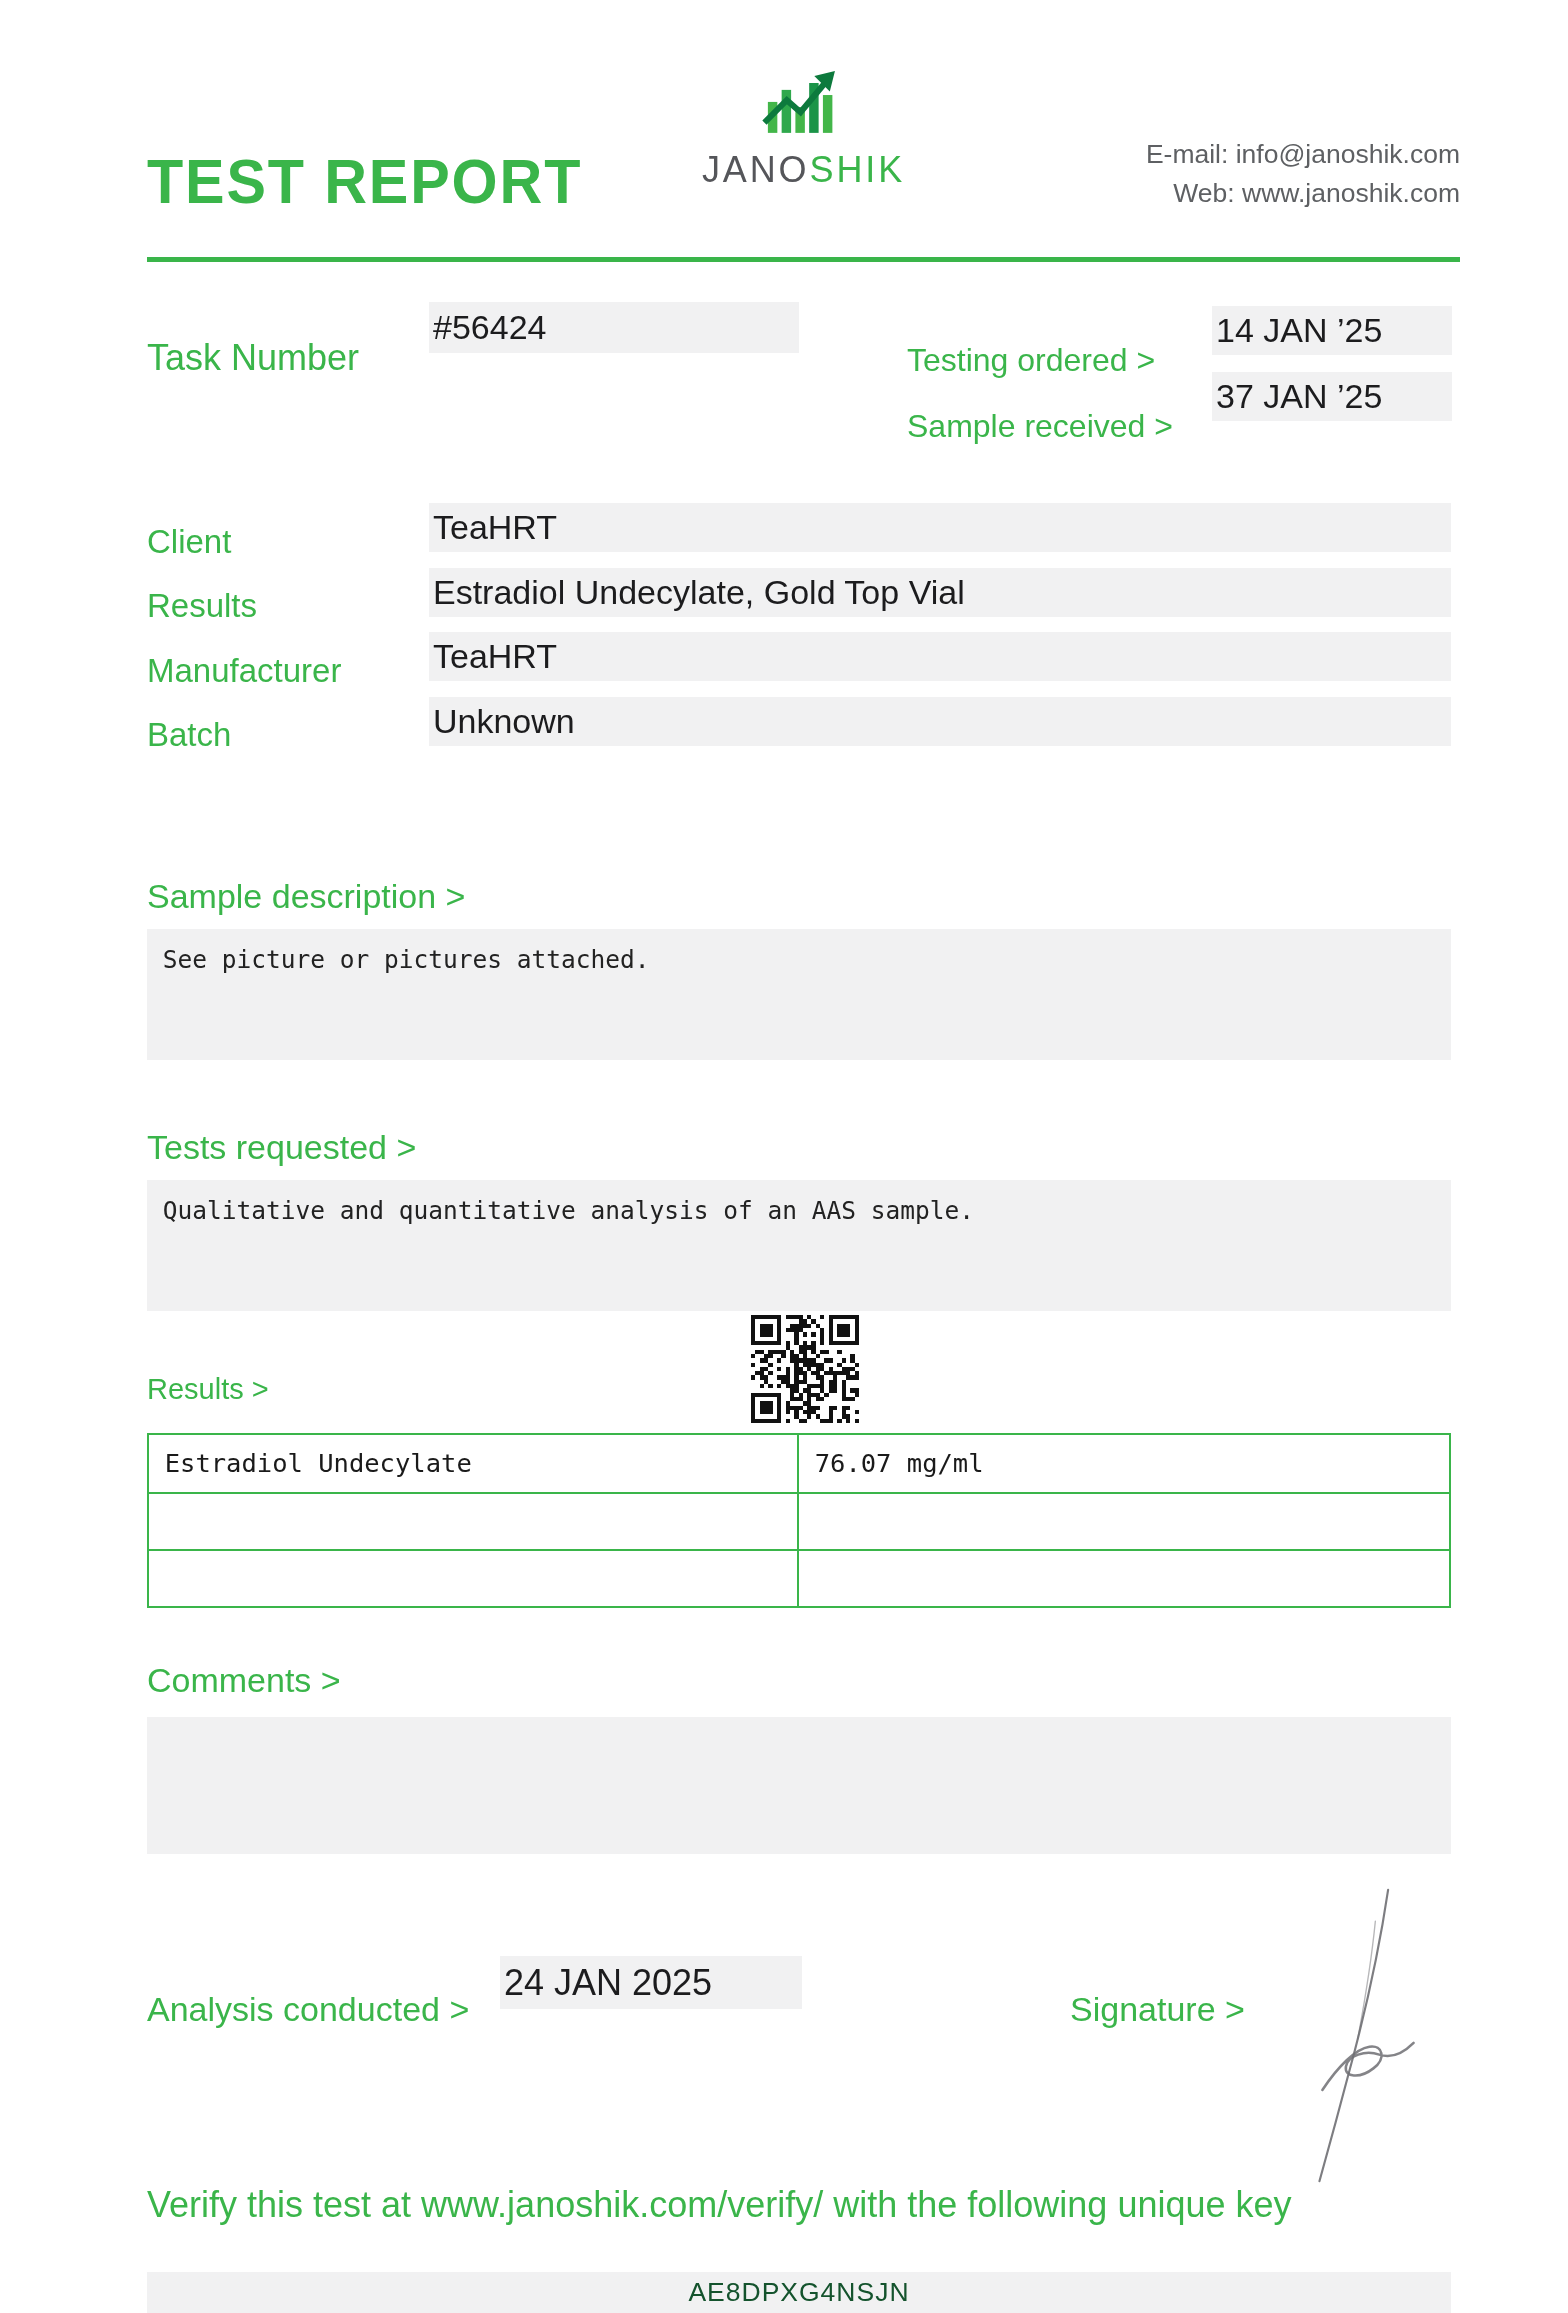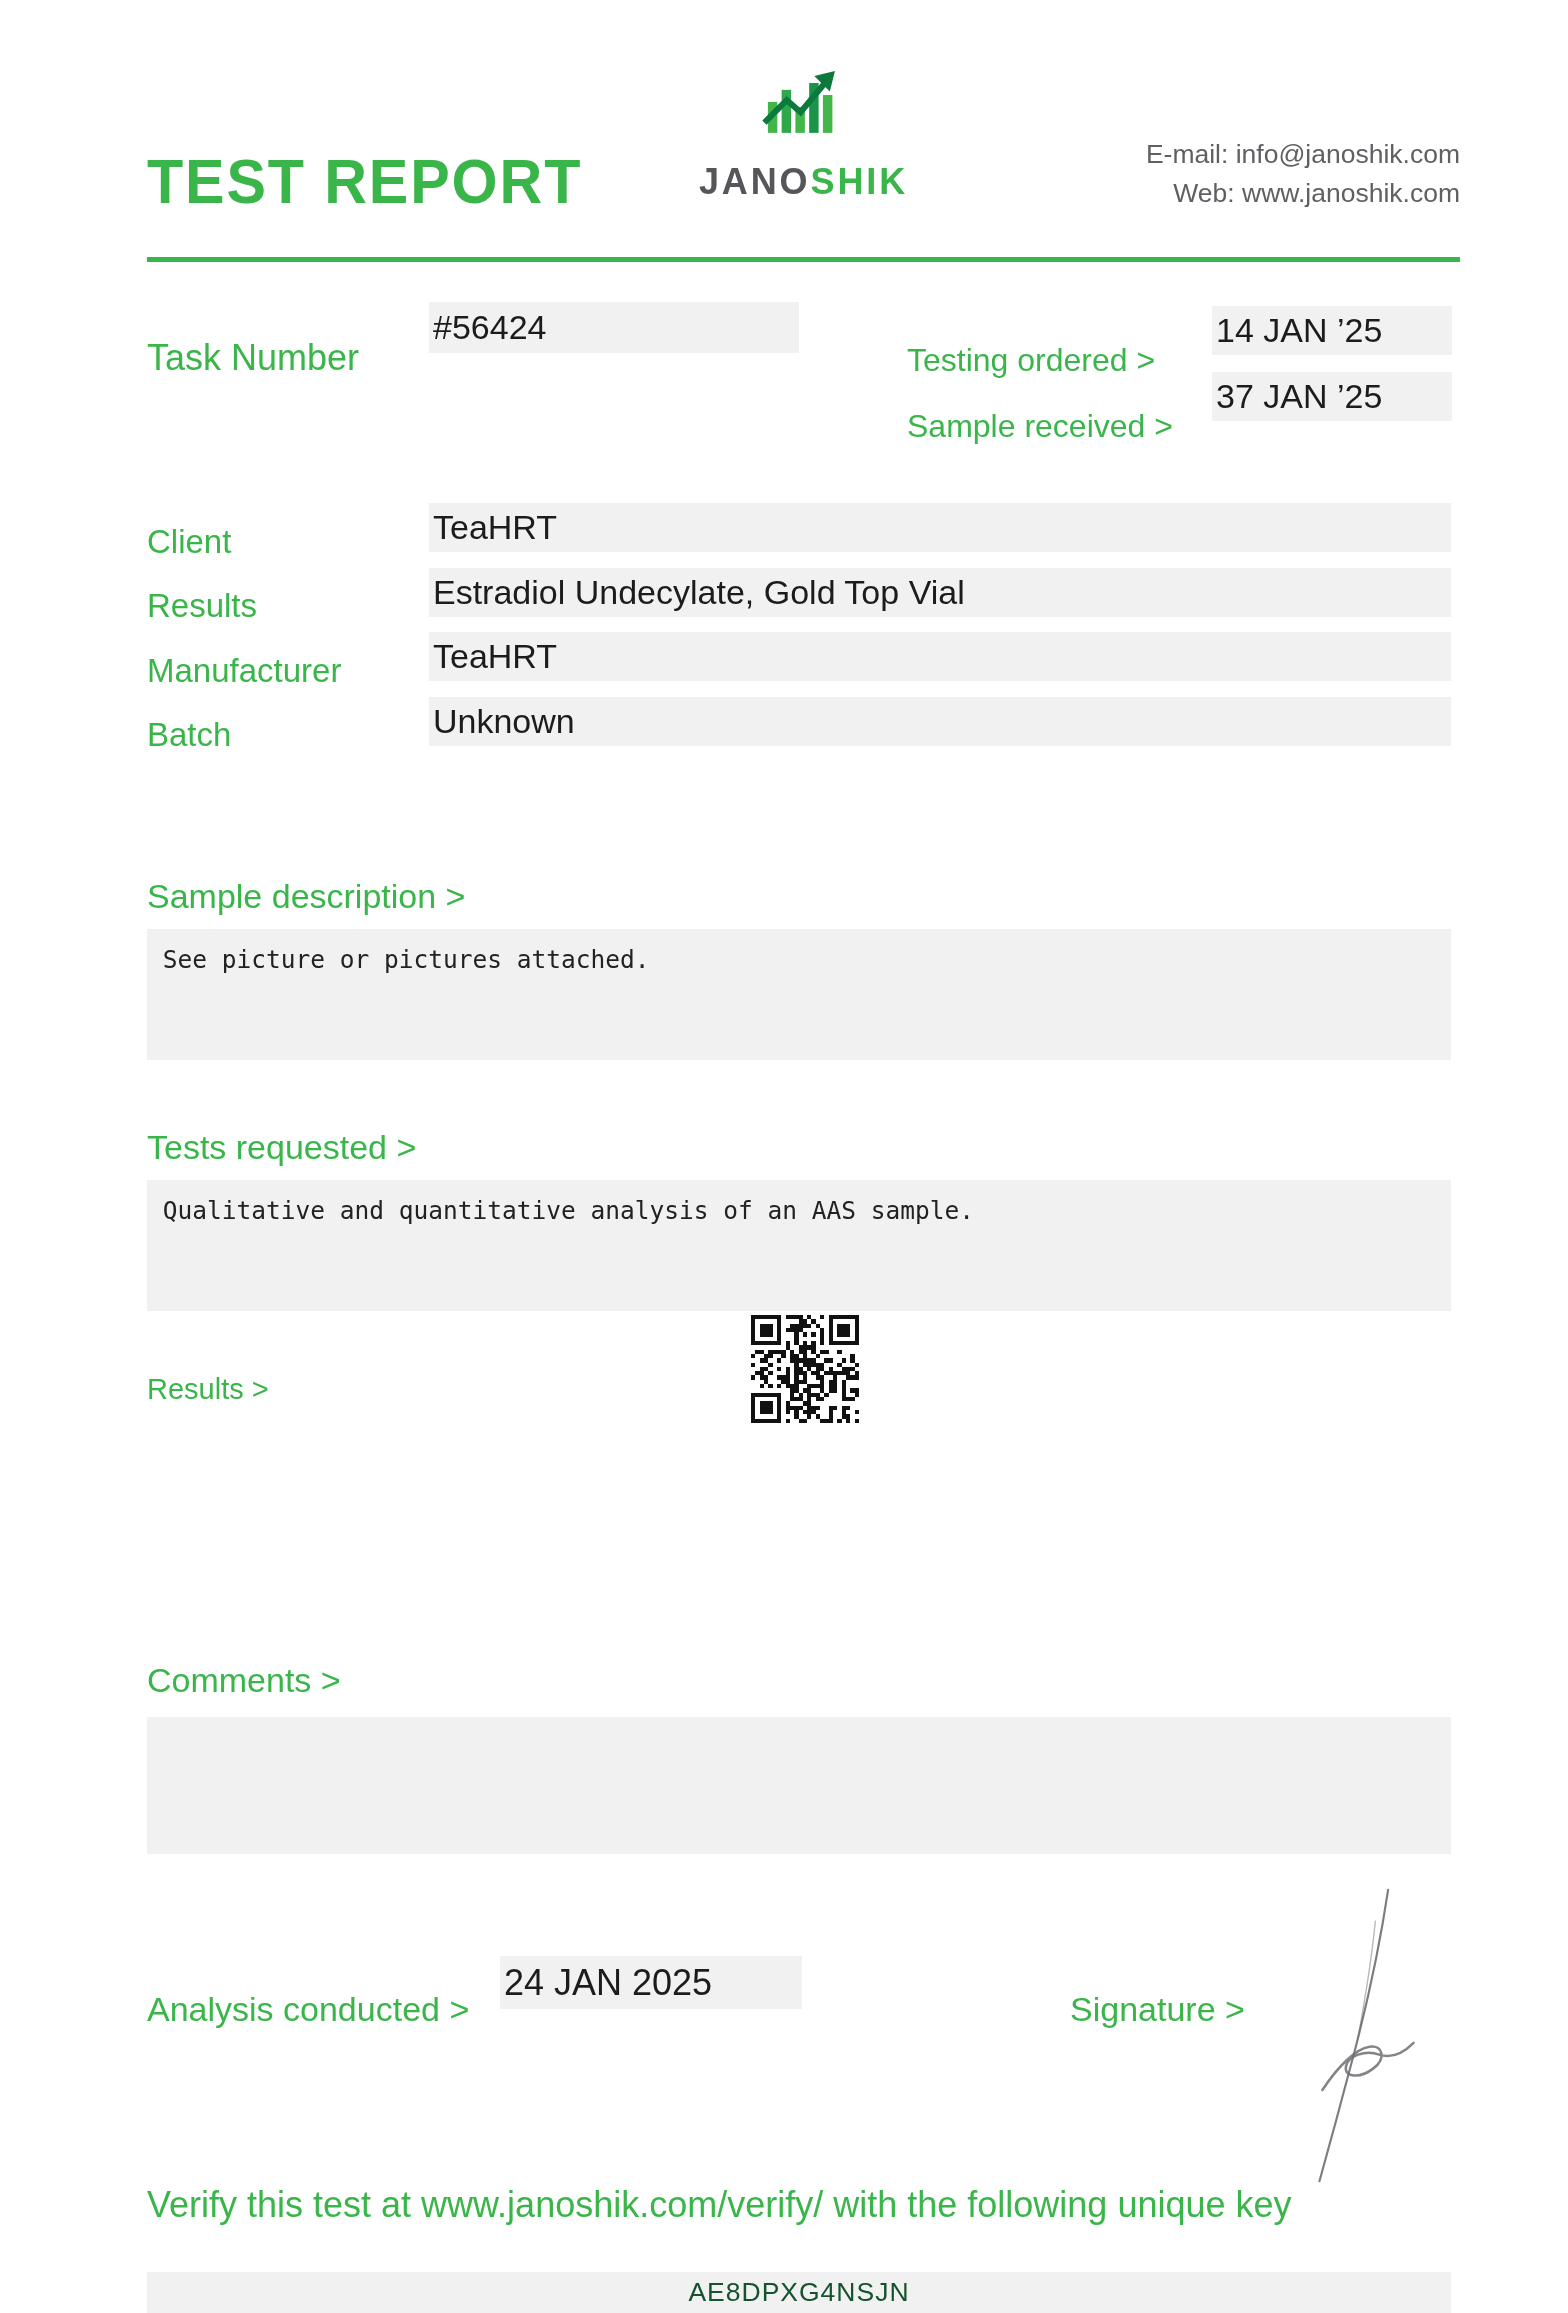--- a/index.html
+++ b/index.html
@@ -24,21 +24,21 @@
   
   .title{
     left:147px; top:145px;
     font-size:63px; font-weight:bold; letter-spacing:2px;
     color:var(--green);
     transform:scaleX(.94); transform-origin:left top;
     white-space:nowrap;
   }
   .logo{left:676px; top:69px; width:255px; text-align:center;}
   .logo-icon{display:block; margin:0 auto;}
-  .wordmark{font-size:36px; font-weight:bold; letter-spacing:2.9px; color:#55565a; margin-top:21px; white-space:nowrap;text-align:center;}
+  .wordmark{font-size:36px; font-weight:normal; letter-spacing:2.9px; color:#55565a; margin-top:9px; white-space:nowrap;text-align:center;}
   .wordmark .green{color:var(--green);}
   .contact{right:108px; top:135px; text-align:right; font-size:26.5px; line-height:39px; color:var(--muted); white-space:nowrap;}
   .rule{left:147px; top:257px; width:1313px; height:4.9px; background:var(--green);}
 
   
   .glabel{color:var(--green); font-size:33px; white-space:nowrap;margin-top:28px;}
   .glabel.big{font-size:36px;}
 
   
   .vbox{
@@ -461,20 +461,34 @@
         <rect x="16" y="24" width="1" height="1"></rect>
         <rect x="17" y="24" width="1" height="1"></rect>
         <rect x="18" y="24" width="1" height="1"></rect>
         <rect x="20" y="24" width="1" height="1"></rect>
         <rect x="22" y="24" width="1" height="1"></rect>
         <rect x="24" y="24" width="1" height="1"></rect>
       </svg>
   </div>
 
   <div class="abs glabel results-heading">Results &gt;</div>
+  <div class="abs results-table">
+    <div class="r-row">
+      <div class="r-cell">Estradiol Undecylate</div>
+      <div class="r-cell">76.07 mg/ml</div>
+    </div>
+    <div class="r-row">
+      <div class="r-cell"></div>
+      <div class="r-cell"></div>
+    </div>
+    <div class="r-row">
+      <div class="r-cell"></div>
+      <div class="r-cell"></div>
+    </div>
+  </div>
 
   <div class="abs glabel comments-heading">Comments &gt;</div>
   <div class="abs greybox comments-box"></div>
 
   <svg class="abs signature-svg" width="157" height="309" viewBox="0 0 160 315">
     <g stroke="#6f6f73" fill="none" stroke-linecap="round">
       <path d="M101,8 C93,62 80,122 67,172 C56,214 43,262 31,305" stroke-width="2.2" opacity="0.9"></path>
       <path d="M34,212 C50,188 68,170 82,168 C96,166 99,180 86,190 C72,201 56,199 58,188 C60,177 78,171 92,176 C104,180 116,175 127,164" stroke-width="2.6" opacity="0.85"></path>
       <path d="M88,40 C84,80 76,128 70,160" stroke-width="1.4" opacity="0.5"></path>
     </g>

